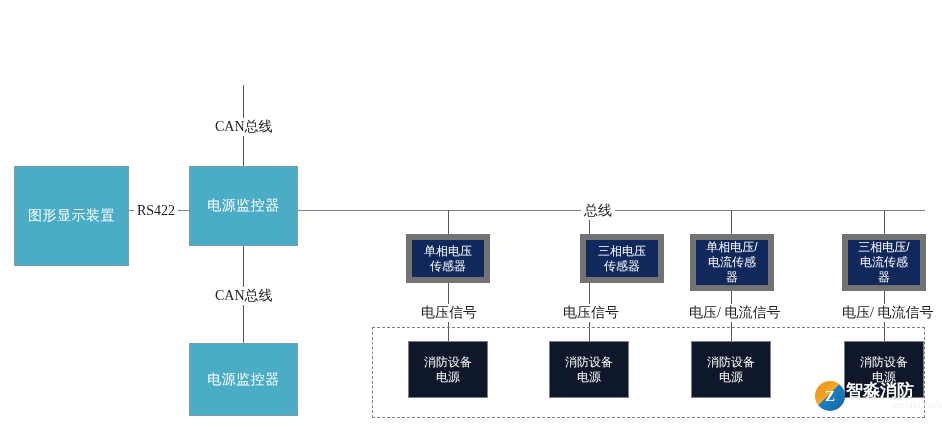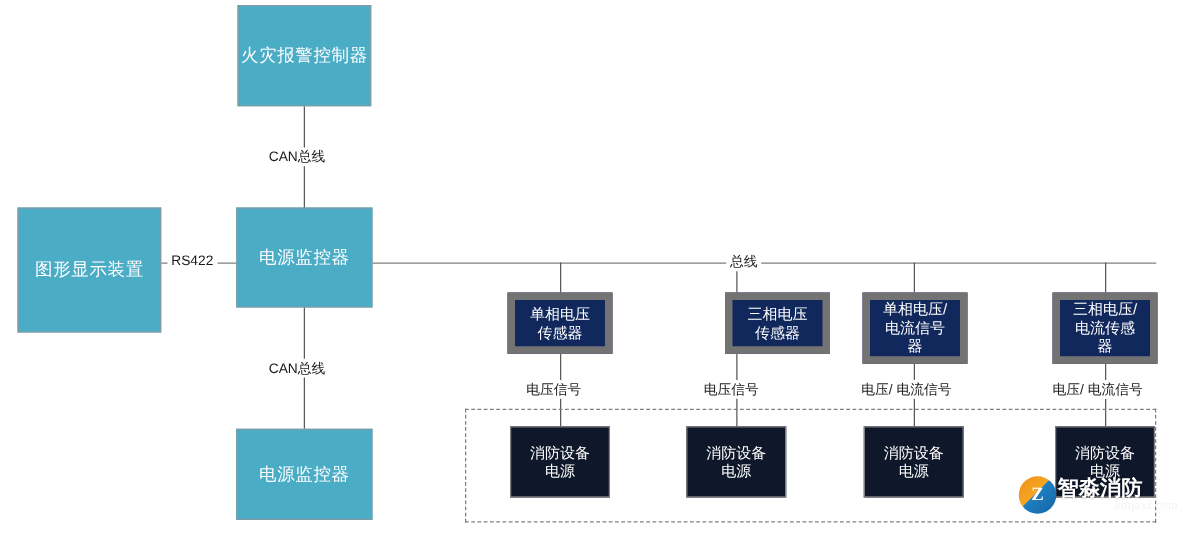--- a/index.html
+++ b/index.html
@@ -53,26 +53,27 @@
     font-size: 12px;
   }
   .node-red {
     background: #0f172a;
     border: 1px solid #7f7f7f;
     font-size: 12px;
   }
   
   .edge-label {
     position: absolute;
-    font-size: 11px;
+    font-size: 14px;
     color: #1a1a1a;
     background: #ffffff;
     padding: 0 3px;
     white-space: nowrap;
     text-align: center;
+    font-family: Liberation Serif, serif;
   }
   
   .dashed-group {
     position: absolute;
     box-sizing: border-box;
     border: 1.5px dashed #808080;
     background: transparent;
   }
   
   .watermark {
@@ -140,34 +141,33 @@
   <div class="line-v" style="left:731px; top:210px; height:24px;"></div>
   <div class="line-v" style="left:884px; top:210px; height:24px;"></div>
 
   <div class="line-v" style="left:448px; top:283px; height:58px;"></div>
   <div class="line-v" style="left:589px; top:283px; height:58px;"></div>
   <div class="line-v" style="left:731px; top:291px; height:50px;"></div>
   <div class="line-v" style="left:884px; top:291px; height:50px;"></div>
 
   <div class="dashed-group" style="left:372px; top:327px; width:553px; height:91px;"></div>
 
-  <div class="node node-teal" style="left:190px; top:4px; width:107px; height:81px;">火灾报警控制器</div>
 
   <div class="node node-teal" style="left:14px; top:166px; width:115px; height:100px;">图形显示装置</div>
 
   <div class="node node-teal" style="left:189px; top:166px; width:109px; height:80px;">电源监控器</div>
 
   <div class="node node-teal" style="left:189px; top:343px; width:109px; height:73px;">电源监控器</div>
 
   <div class="node node-navy" style="left:406px; top:234px; width:84px; height:49px;">单相电压
 传感器</div>
   <div class="node node-navy" style="left:548px; top:234px; width:84px; height:49px;margin-left:32px;">三相电压
 传感器</div>
   <div class="node node-navy" style="left:690px; top:234px; width:84px; height:57px;">单相电压/
-电流信号
+电流传感
 器</div>
   <div class="node node-navy" style="left:842px; top:234px; width:84px; height:57px;">三相电压/
 电流传感
 器</div>
 
   <div class="node node-red" style="left:408px; top:341px; width:80px; height:57px;">消防设备
 电源</div>
   <div class="node node-red" style="left:549px; top:341px; width:80px; height:57px;">消防设备
 电源</div>
   <div class="node node-red" style="left:691px; top:341px; width:80px; height:57px;">消防设备

